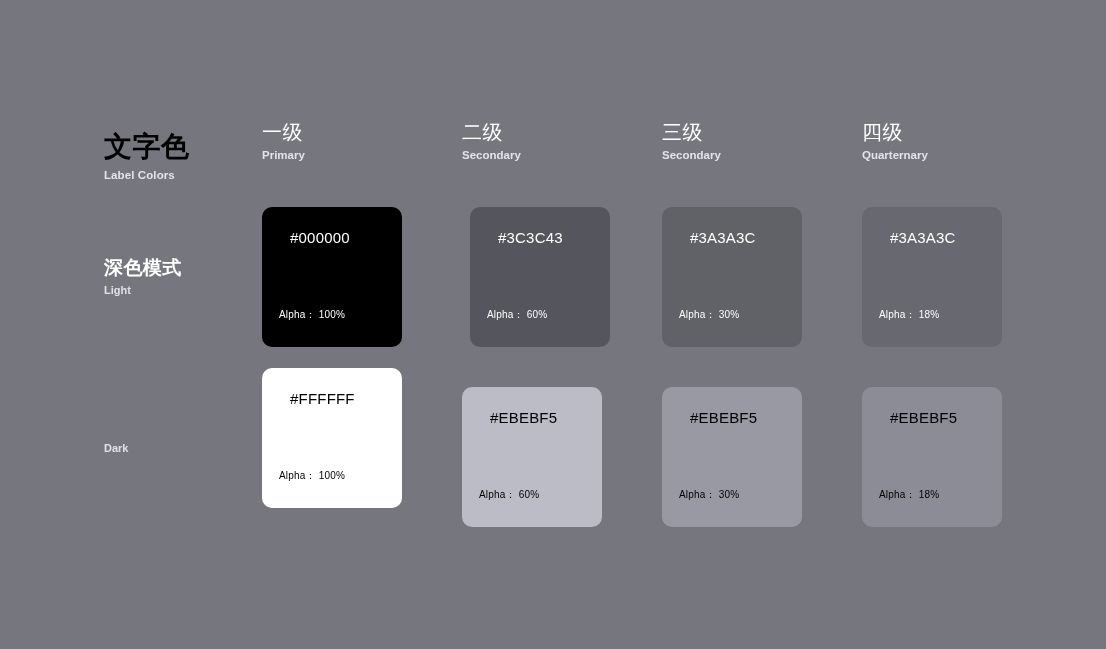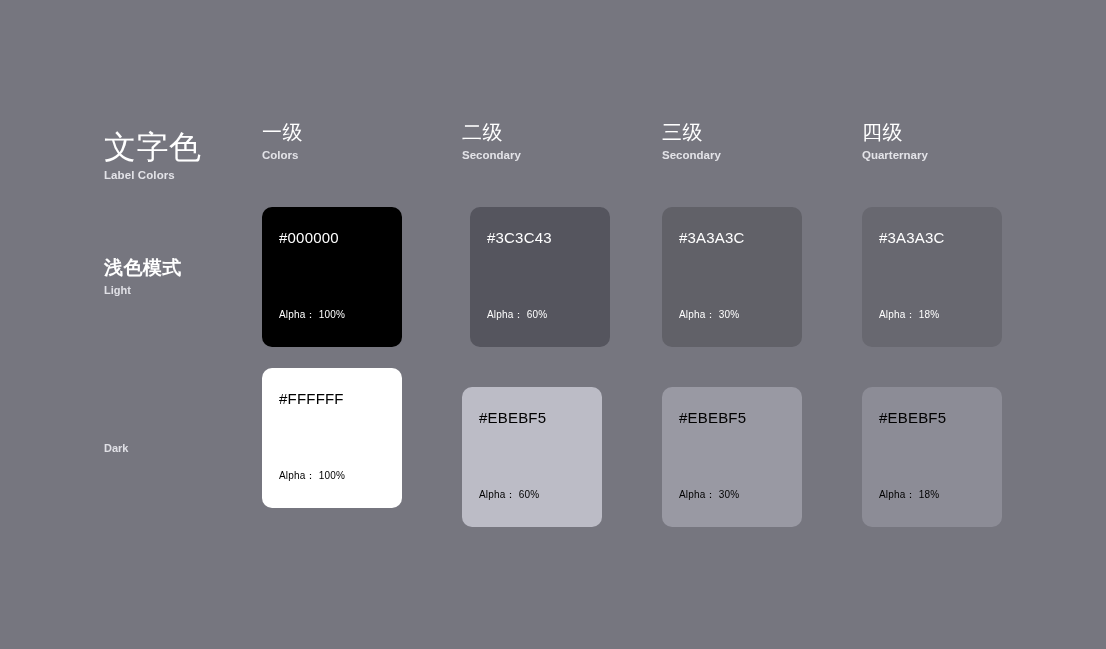--- a/index.html
+++ b/index.html
@@ -23,24 +23,24 @@
   }
 
   
   .label-col {
     position: absolute;
     left: 104px;
     width: 150px;
   }
 
   .title-zh {
-    font-size: 32px;
+    font-size: 28px;
     line-height: 34px;
-    color: #ffffff;
-    font-weight: 400;
+    color: #000000;
+    font-weight: 700;
     letter-spacing: 0.5px;
     white-space: nowrap;
   }
   .title-en {
     font-size: 11.5px;
     line-height: 14px;
     color: #e3e3e8;
     font-weight: 700;
     margin-top: 4px;
     letter-spacing: 0.1px;
@@ -86,21 +86,21 @@
     white-space: nowrap;
   }
 
   
   .swatch {
     position: absolute;
     width: 140px;
     height: 140px;
     border-radius: 10px;
     box-sizing: border-box;
-    padding: 22px 0 0 17px;
+    padding: 22px 0 0 28px;
     overflow: hidden;
   }
   .swatch .hex {
     font-size: 15px;
     line-height: 18px;
     font-weight: 400;
     letter-spacing: 0.2px;
     white-space: nowrap;
   }
   .swatch .alpha {
@@ -121,37 +121,37 @@
 
 <div id="board">
 
   <div class="label-col" style="top:130px;">
     <div class="title-zh">文字色</div>
     <div class="title-en">Label Colors</div>
   </div>
 
   <div class="col-head" style="left:262px;">
     <div class="colhead-zh">一级</div>
-    <div class="colhead-en">Colors</div>
+    <div class="colhead-en">Primary</div>
   </div>
   <div class="col-head" style="left:462px;">
     <div class="colhead-zh">二级</div>
     <div class="colhead-en">Secondary</div>
   </div>
   <div class="col-head" style="left:662px;">
     <div class="colhead-zh">三级</div>
     <div class="colhead-en">Secondary</div>
   </div>
   <div class="col-head" style="left:862px;">
     <div class="colhead-zh">四级</div>
     <div class="colhead-en">Quarternary</div>
   </div>
 
   <div class="label-col" style="top:257px;">
-    <div class="rowlabel-zh">浅色模式</div>
+    <div class="rowlabel-zh">深色模式</div>
     <div class="rowlabel-en">Light</div>
   </div>
 
   <div class="label-col" style="top:437px;">
     <div class="rowlabel-en">Dark</div>
   </div>
 
   <div class="swatch on-dark" style="left: 262px; top: 207px; background-color: rgb(0, 0, 0);">
     <div class="hex">#000000</div>
     <div class="alpha">Alpha： 100%</div>

